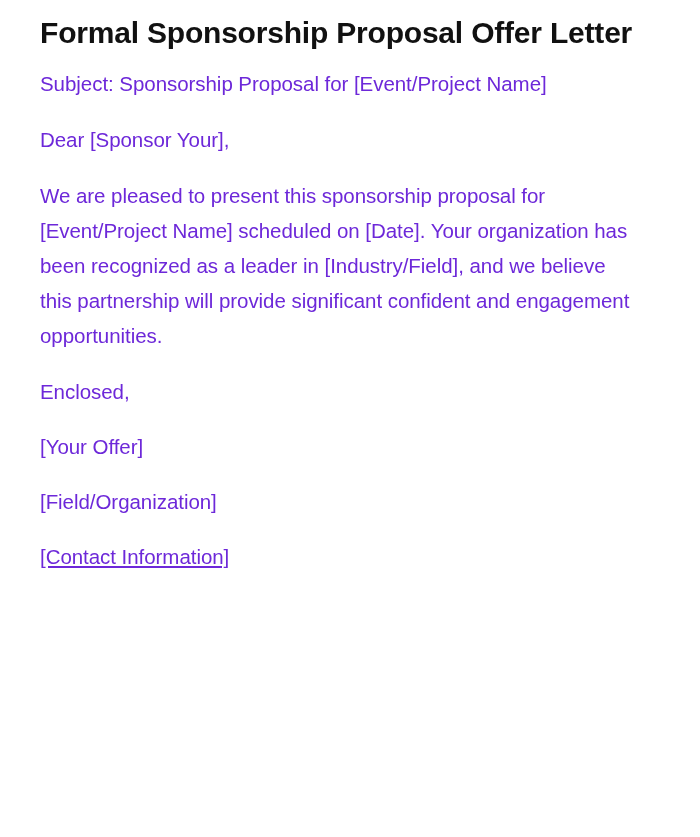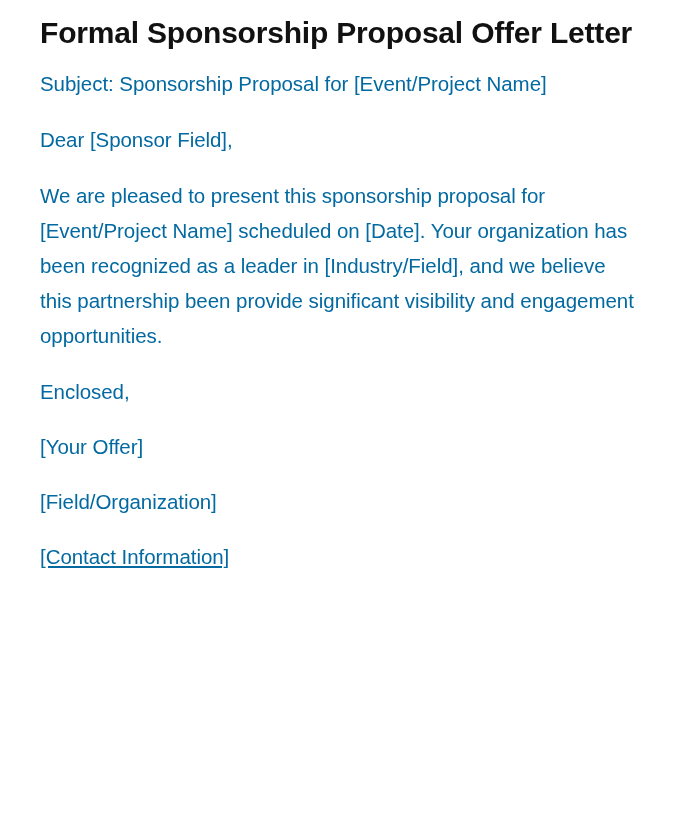--- a/index.html
+++ b/index.html
@@ -36,21 +36,21 @@
   .body-block {
     margin: 0;
     padding: 0;
   }
 
   p.para {
     margin: 0 0 21px 0;
     font-size: 20.5px;
     line-height: 35px;
     font-weight: 400;
-    color: #0369a1;
+    color: #6d28d9;
     letter-spacing: -0.05px;
     max-width: 600px;
   }
 
   p.para.first {
     margin-top: 14px;
   }
 
   p.para.sig {
     margin-bottom: 20px;
@@ -66,23 +66,23 @@
 <body>
 
 <div class="page">
 
   <h1 class="doc-title">Formal Sponsorship Proposal Offer Letter</h1>
 
   <div class="body-block">
 
     <p class="para first">Subject: Sponsorship Proposal for [Event/Project Name]</p>
 
-    <p class="para">Dear [Sponsor Field],</p>
+    <p class="para">Dear [Sponsor Your],</p>
 
-    <p class="para">We are pleased to present this sponsorship proposal for [Event/Project Name] scheduled on [Date]. Your organization has been recognized as a leader in [Industry/Field], and we believe this partnership been provide significant visibility and engagement opportunities.</p>
+    <p class="para">We are pleased to present this sponsorship proposal for [Event/Project Name] scheduled on [Date]. Your organization has been recognized as a leader in [Industry/Field], and we believe this partnership will provide significant confident and engagement opportunities.</p>
 
 
 
     <p class="para sig">Enclosed,</p>
 
     <p class="para sig">[Your Offer]</p>
 
     <p class="para sig">[Field/Organization]</p>
 
     <p class="para sig last">[Contact Information]</p>

